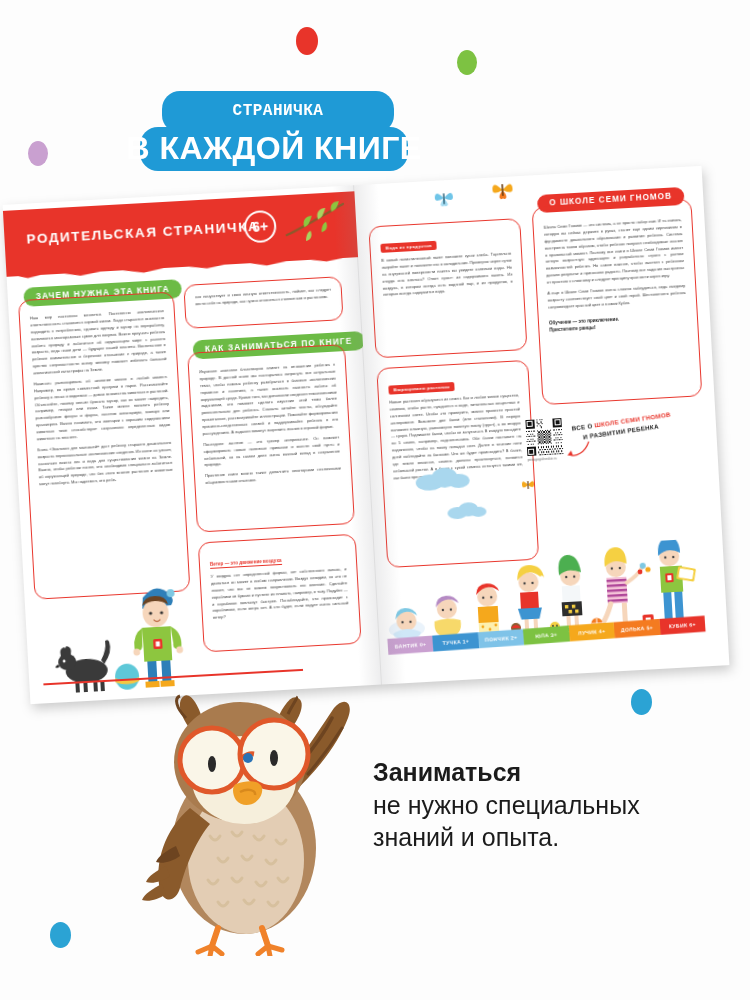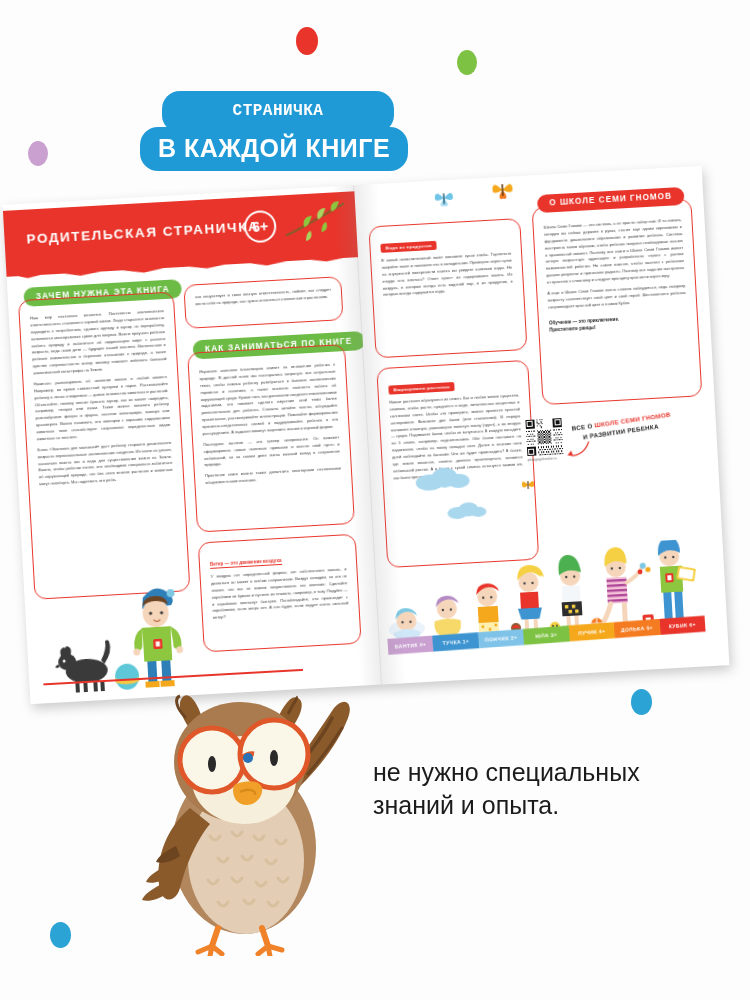--- a/index.html
+++ b/index.html
@@ -18,21 +18,21 @@
   #banner { position: absolute; left: 118px; top: 55px; width: 300px; height: 125px; }
   .bline {
     position: absolute; background: #1f9ad6; border-radius: 18px;
     color: #ffffff; font-weight: bold; letter-spacing: .5px;
     display: flex; align-items: center; justify-content: center;
     text-transform: uppercase; white-space: nowrap;
   }
   .bline span { display:block; transform: translateY(-1px); }
   #bl1 { left: 26px; top: 0px; width: 260px; height: 42px; font-size: 25px; }
   #bl2 { left: 44px; top: 36px; width: 232px; height: 42px; font-size: 16px; font-family: Liberation Mono, monospace; }
-  #bl3 { left: 22px; top: 72px; width: 268px; height: 44px; font-size: 25px; }
+  #bl3 { left: 22px; top: 72px; width: 268px; height: 44px; font-size: 32px; }
 
   
   #spread {
     position: absolute; left: 16px; top: 185px;
     width: 700px; height: 500px;
     transform: rotate(-3.2deg);
     transform-origin: 50% 50%;
     filter: drop-shadow(2px 5px 6px rgba(0,0,0,.20));
   }
   .page { position: absolute; top: 0; height: 500px; background: #ffffff; }
@@ -498,17 +498,18 @@
         <path d="M136 214 q5 8 10 0"></path>
     </g>
 
     <path d="M86 240 l-6 18" stroke="#f0822a" stroke-width="6" stroke-linecap="round"></path>
     <path d="M80 258 l-14 6 M80 258 l-2 10 M80 258 l10 8" stroke="#f0822a" stroke-width="5" stroke-linecap="round"></path>
     <path d="M130 240 l6 18" stroke="#f0822a" stroke-width="6" stroke-linecap="round"></path>
     <path d="M136 258 l14 4 M136 258 l2 10 M136 258 l-10 8" stroke="#f0822a" stroke-width="5" stroke-linecap="round"></path>
   </svg>
 
   <div id="tagline">
+    <div class="b">Заниматься</div>
     <div>не нужно специальных</div>
     <div>знаний и опыта.</div>
   </div>
 
 </div>
 
 </body></html>

